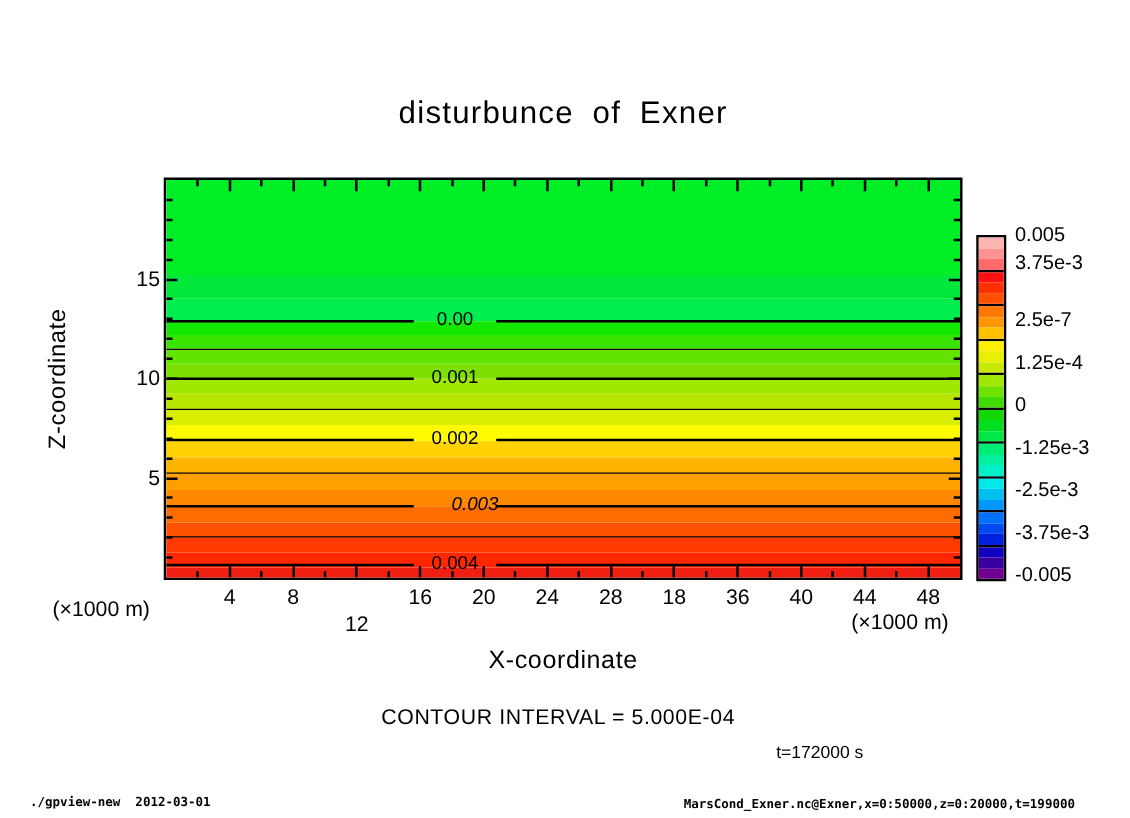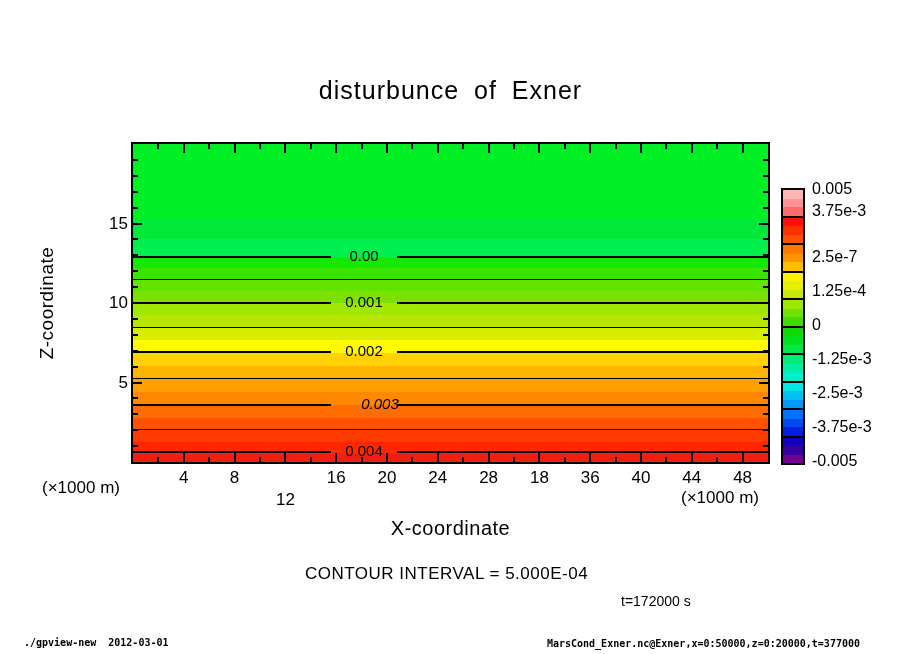--- a/index.html
+++ b/index.html
@@ -194,21 +194,21 @@
     <div class="ytlab" style="position: absolute; left: 84px; top: 293px;">10</div>
     <div class="ytlab" style="position: absolute; left: 84px; top: 213.5px;">15</div>
   </div>
 
 <div class="abs unitl">(×1000 m)</div>
 <div class="abs unitr">(×1000 m)</div>
 <div class="abs xlabel">X-coordinate</div>
 <div class="abs cnote">CONTOUR INTERVAL = 5.000E-04</div>
 <div class="abs tnote">t=172000 s</div>
 <div class="abs footl">./gpview-new  2012-03-01</div>
-<div class="abs footr">MarsCond_Exner.nc@Exner,x=0:50000,z=0:20000,t=377000</div>
+<div class="abs footr">MarsCond_Exner.nc@Exner,x=0:50000,z=0:20000,t=199000</div>
 
 <div class="abs cbar" id="cbar">
     <div class="cseg">
       <div class="csub" style="background: rgb(255, 180, 180);"></div>
       <div class="csub" style="background: rgb(255, 147, 147);"></div>
       <div class="csub" style="background: rgb(255, 107, 107);"></div>
     </div>
     <div class="cseg">
       <div class="csub" style="background: rgb(255, 16, 16);"></div>
       <div class="csub" style="background: rgb(255, 48, 0);"></div>

